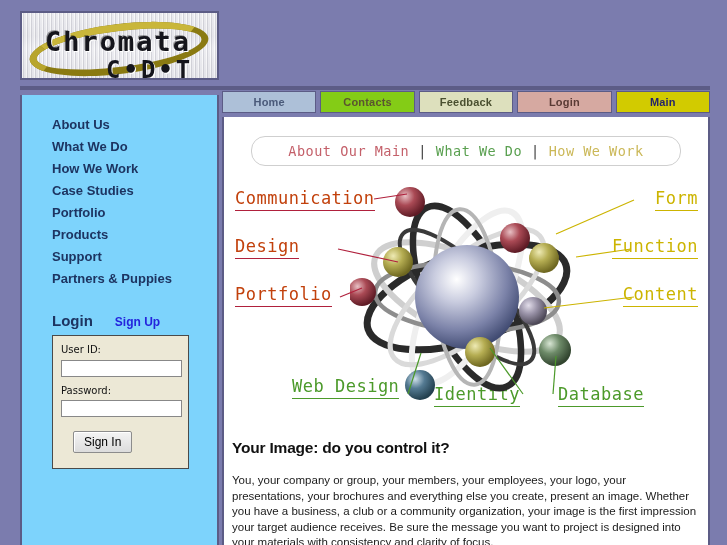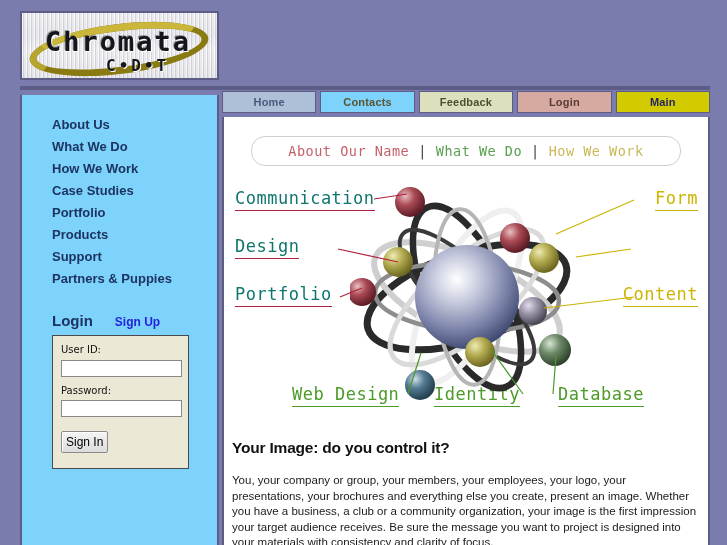--- a/index.html
+++ b/index.html
@@ -49,21 +49,21 @@
     position: absolute; left: 23px; top: 13px;
     font-family: "DejaVu Sans Mono", monospace;
     font-size: 27px; font-weight: bold; letter-spacing: 2px;
     color: #15151c;
     text-shadow: 1px 1px 0 #fff, -1px -1px 0 rgba(0,0,0,.35);
     z-index: 3;
   }
   .logo-sub {
     position: absolute; left: 84px; top: 43px;
     font-family: "DejaVu Sans Mono", monospace;
-    font-size: 16px; font-weight: bold; letter-spacing: 3px;
+    font-size: 24px; font-weight: bold; letter-spacing: 3px;
     color: #15151c;
     text-shadow: 1px 1px 0 #fff;
     z-index: 3;
   }
   .banner {
     flex: 1; height: 79px;
     border: 2px solid #5c5c86;
     box-sizing: border-box;
     position: relative; overflow: hidden;
     background: linear-gradient(180deg,#e8e3d6 0%,#d8d2c2 50%,#b9b2a2 100%);
@@ -117,25 +117,25 @@
   .fld-label {
     font-size: 10px; color: #111; margin-bottom: 3px;
     font-family: "DejaVu Sans", sans-serif;
   }
   .fld-input {
     width: 121px; height: 17px; box-sizing: border-box;
     border: 1px solid #888; background: #fff;
     margin-bottom: 8px; font-size: 11px; padding: 0 2px;
   }
   .signin-btn {
-    margin-top: 6px; padding: 3px 4px;
+    margin-top: 6px; padding: 3px 10px;
     font-size: 12px; font-family: "Liberation Sans", sans-serif;
     background: linear-gradient(180deg,#f4f4f4,#dcdcdc);
     border: 1px solid #8c8c8c; border-radius: 2px;
-    box-shadow: inset 1px 1px 0 #fff; cursor: pointer; color:#000;
+    box-shadow: inset 1px 1px 0 #fff; cursor: pointer; color:#000;margin-left:12px;
   }
 
   
   .content {
     position: absolute; left: 222px; top: 117px;
     width: 488px; height: 428px;
     background: #fff;
     border-left: 2px solid #5c5c86;
     border-right: 2px solid #5c5c86;
     box-sizing: border-box;
@@ -152,21 +152,21 @@
   .sep { color: #3a3a3a; padding: 0 9px; }
 
   
   .graphic { position: relative; width: 488px; height: 265px; }
   .lbl {
     position: absolute;
     font-family: "DejaVu Sans Mono", monospace;
     font-size: 17px; letter-spacing: .5px; white-space: nowrap;
     padding-bottom: 2px;
   }
-  .lbl.red   { color: #0f766e; border-bottom: 1.5px solid #b0203c; }
+  .lbl.red   { color: #c2410c; border-bottom: 1.5px solid #b0203c; }
   .lbl.gold  { color: #ccb400; border-bottom: 1.5px solid #ccb400; }
   .lbl.green { color: #4c9a2a; border-bottom: 1.5px solid #4c9a2a; }
 
   .atom { position: absolute; left: 126px; top: 14px; width: 235px; height: 235px; }
 
   .headline {
     margin: 8px 0 10px 8px;
     font-size: 15.5px; font-weight: bold; color: #111;
     letter-spacing: -.2px;
   }
@@ -214,21 +214,21 @@
         <div class="shape" style="left:86%;top:45%;width:13%;height:58%;background:#3a3a40;border-radius:22% 8% 4% 4%;"></div>
         <div class="shape" style="left:79%;top:8%;width:8%;height:40%;background:#c8b896;border-radius:35% 35% 10% 10%;"></div>
         <div class="shape" style="left:0%;top:0%;width:6%;height:100%;background:#9c9689;"></div>
         <div class="shape" style="left:88%;top:2%;width:5%;height:10%;background:#e39b9b;border-radius:2px;"></div>
       </div>
     </div>
   </div>
 
   <div class="tabs">
     <div class="tab" style="background: rgb(173, 192, 216); color: rgb(74, 90, 122);">Home</div>
-    <div class="tab" style="background: #7dd3fc; color: rgb(90, 84, 48);">Contacts</div>
+    <div class="tab" style="background: #84cc16; color: rgb(90, 84, 48);">Contacts</div>
     <div class="tab" style="background: rgb(221, 224, 189); color: rgb(74, 80, 48);">Feedback</div>
     <div class="tab" style="background: rgb(214, 169, 161); color: rgb(90, 58, 52);">Login</div>
     <div class="tab" style="background: rgb(210, 203, 0); color: rgb(36, 36, 106);">Main</div>
   </div>
 
   <div class="sidebar">
     <ul class="nav-list">
       <li class="nav-item">About Us</li>
       <li class="nav-item">What We Do</li>
       <li class="nav-item">How We Work</li>
@@ -249,37 +249,38 @@
       <input class="fld-input" type="text" placeholder="" style="">
       <div class="fld-label">Password:</div>
       <input class="fld-input" type="password" placeholder="" style="">
       <button class="signin-btn">Sign In</button>
     </div>
   </div>
 
   <div class="content">
 
     <div class="subnav">
-      <span style="color:#c4606a">About Our Name</span>
+      <span style="color:#c4606a">About Our Main</span>
       <span class="sep">|</span>
       <span style="color:#5aa050">What We Do</span>
       <span class="sep">|</span>
       <span style="color:#cbb858">How We Work</span>
     </div>
 
     <div class="graphic">
 
       <div class="lbl red" style="left:11px;  top:22px;">Communication</div>
       <div class="lbl red" style="left:11px;  top:70px;">Design</div>
       <div class="lbl red" style="left:11px;  top:118px;">Portfolio</div>
 
       <div class="lbl gold" style="right:14px; top:22px;">Form</div>
+      <div class="lbl gold" style="right:14px; top:70px;">Function</div>
       <div class="lbl gold" style="right:14px; top:118px;">Content</div>
 
-      <div class="lbl green" style="left:68px;  top:218px;">Web Design</div>
+      <div class="lbl green" style="left:68px;  top:210px;">Web Design</div>
       <div class="lbl green" style="left:210px; top:218px;">Identity</div>
       <div class="lbl green" style="left:334px; top:218px;">Database</div>
 
       <svg class="atom" viewBox="0 0 235 235">
         <defs>
           <radialGradient id="nuc" cx="40%" cy="33%" r="68%">
             <stop offset="0%" stop-color="#ffffff"></stop>
             <stop offset="32%" stop-color="#c9ccdf"></stop>
             <stop offset="72%" stop-color="#7b82a8"></stop>
             <stop offset="100%" stop-color="#414b72"></stop>

